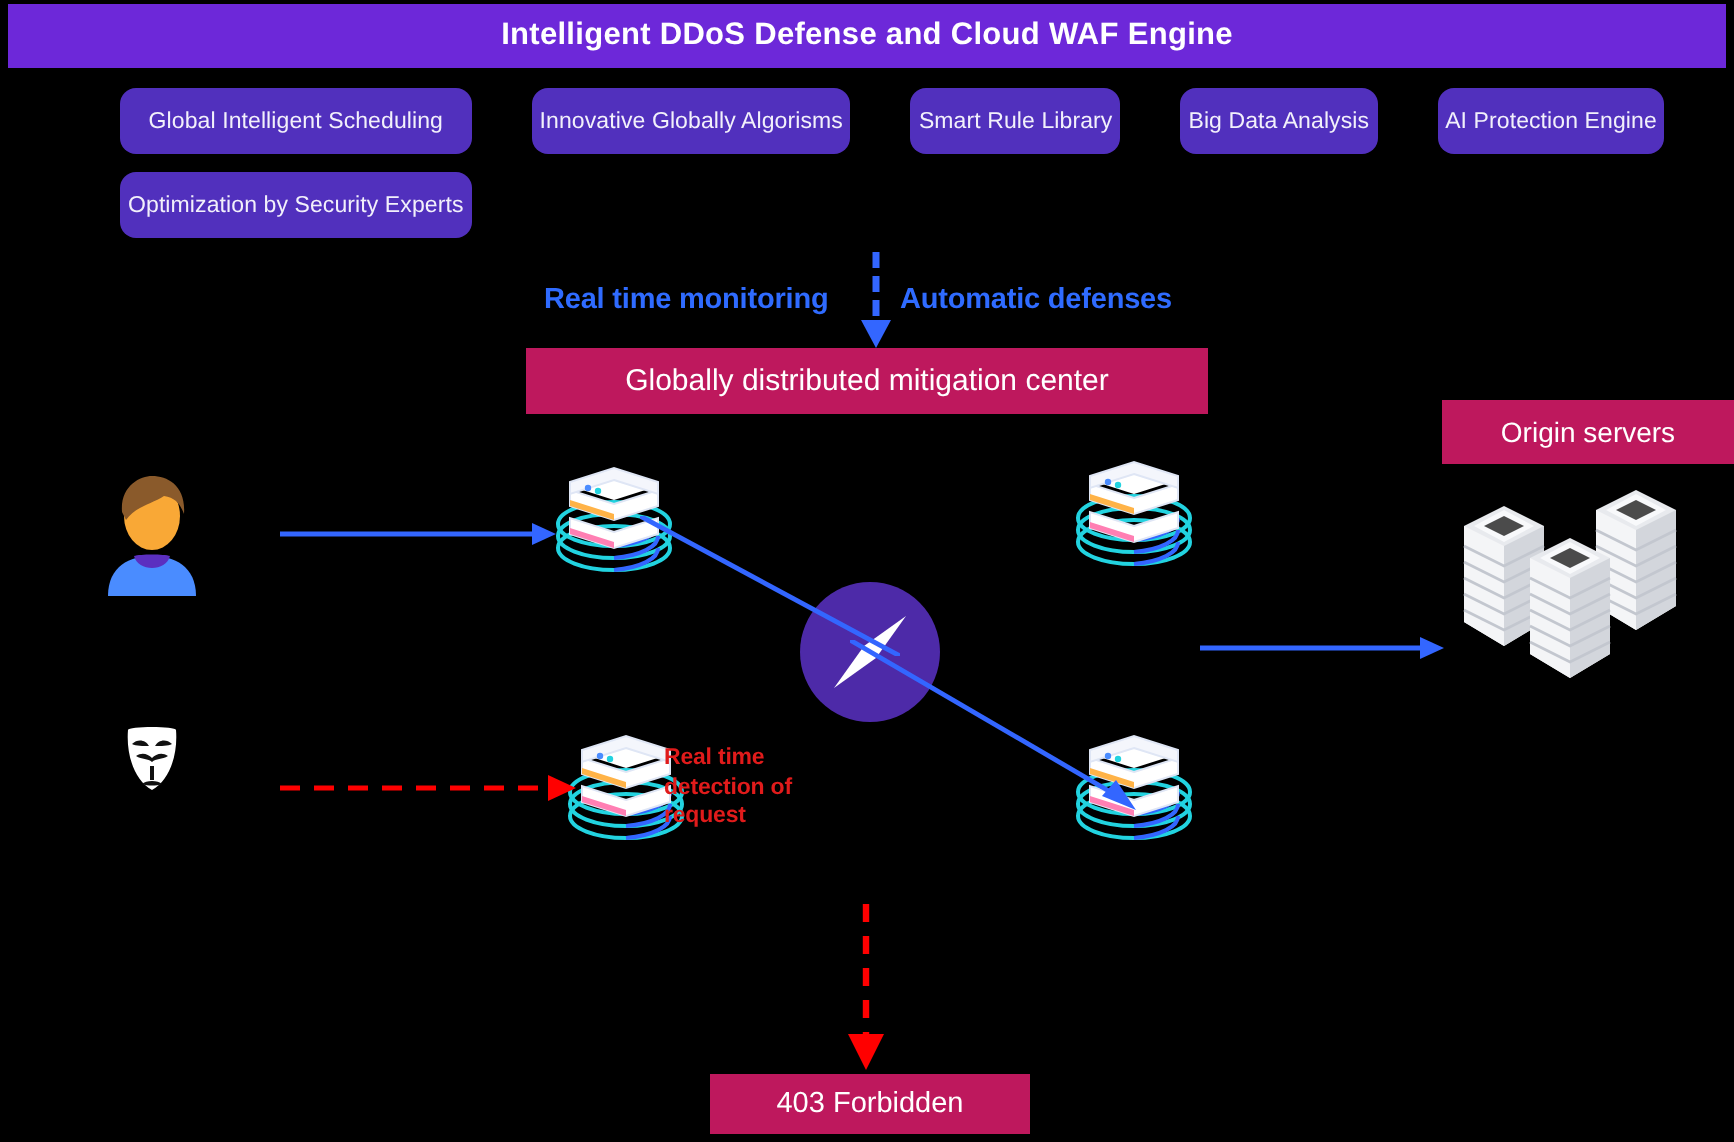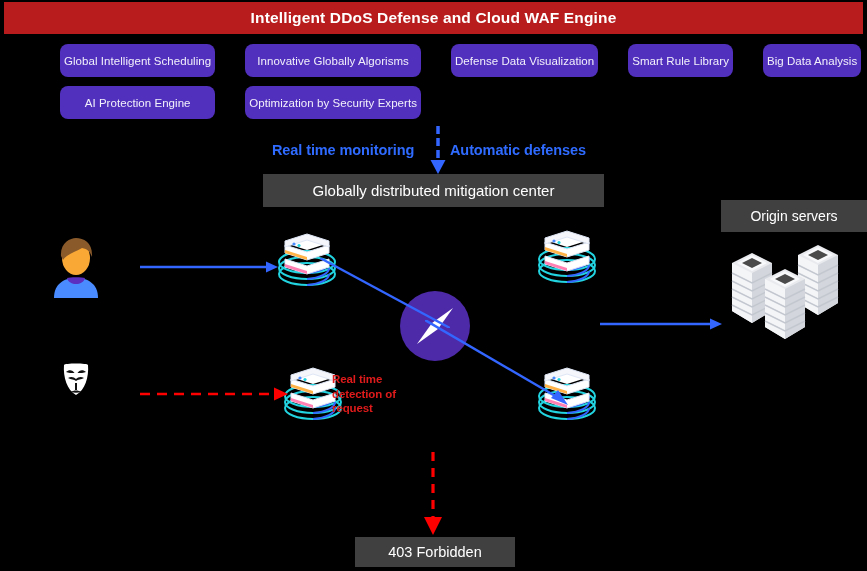--- a/index.html
+++ b/index.html
@@ -7,21 +7,21 @@
     width: 867px; height: 571px;
     background: #000000;
     font-family: "Liberation Sans", sans-serif;
     overflow: hidden;
   }
   #stage { position: relative; width: 867px; height: 571px; background: #000; }
 
   
   .header-bar {
     position: absolute; left: 4px; top: 2px; width: 859px; height: 32px;
-    background: #b91c1c;
+    background: #6d28d9;
     display: flex; align-items: center; justify-content: center;
   }
   .header-title {
     color: #ffffff; font-size: 15.5px; font-weight: bold; letter-spacing: .15px;
   }
 
   
   .pill-grid {
     position: absolute; left: 60px; top: 44px; width: 755px;
     display: grid;
@@ -40,21 +40,21 @@
   .mon-label {
     position: absolute; top: 142px; color: #2f6bff;
     font-size: 14.5px; font-weight: bold; letter-spacing: -.1px;
   }
   .mon-left  { left: 272px; }
   .mon-right { left: 450px; }
   .dotted-arrow { position: absolute; left: 425px; top: 126px; width: 26px; height: 50px; }
 
   
   .sec-box {
-    position: absolute; background: #404040;
+    position: absolute; background: #be185d;
     display: flex; align-items: center; justify-content: center;
     color: #ffffff;
   }
   .mitigation-box { left: 263px; top: 174px; width: 341px; height: 33px; font-size: 15px; }
   .origin-box { left: 721px; top: 175px; width: 146px; height: 32px; font-size: 14px; margin-top: 25px; }
   .forbidden-box {
     left: 355px; top: 537px; width: 160px; height: 30px;
     font-size: 14.5px;
   }
 
@@ -89,21 +89,20 @@
 
 <div id="stage">
 
   <div class="header-bar">
     <div class="header-title">Intelligent DDoS Defense and Cloud WAF Engine</div>
   </div>
 
   <div class="pill-grid">
     <div class="pill">Global Intelligent Scheduling</div>
     <div class="pill">Innovative Globally Algorisms</div>
-    <div class="pill">Defense Data Visualization</div>
     <div class="pill">Smart Rule Library</div>
     <div class="pill">Big Data Analysis</div>
     <div class="pill">AI Protection Engine</div>
     <div class="pill">Optimization by Security Experts</div>
   </div>
 
   <div class="mon-label mon-right">Automatic defenses</div>
   <div class="mon-label mon-left">Real time monitoring</div>
 
   <svg class="dotted-arrow" viewBox="0 0 26 50">

